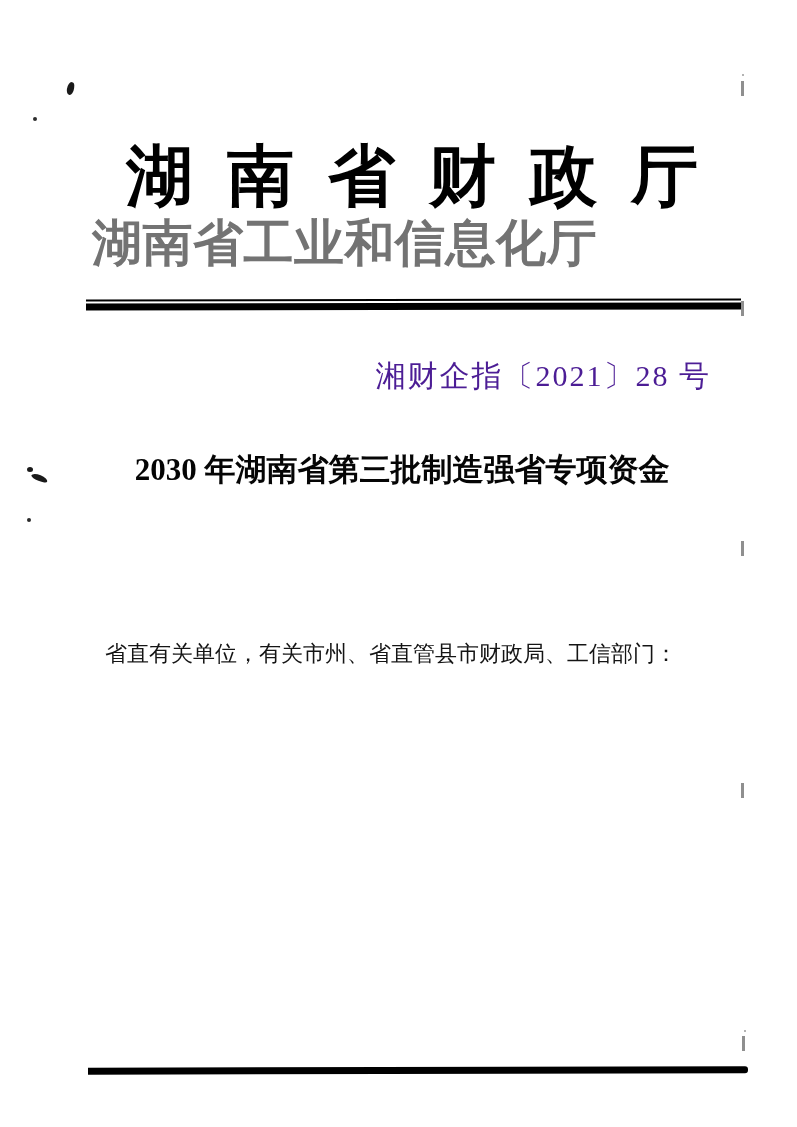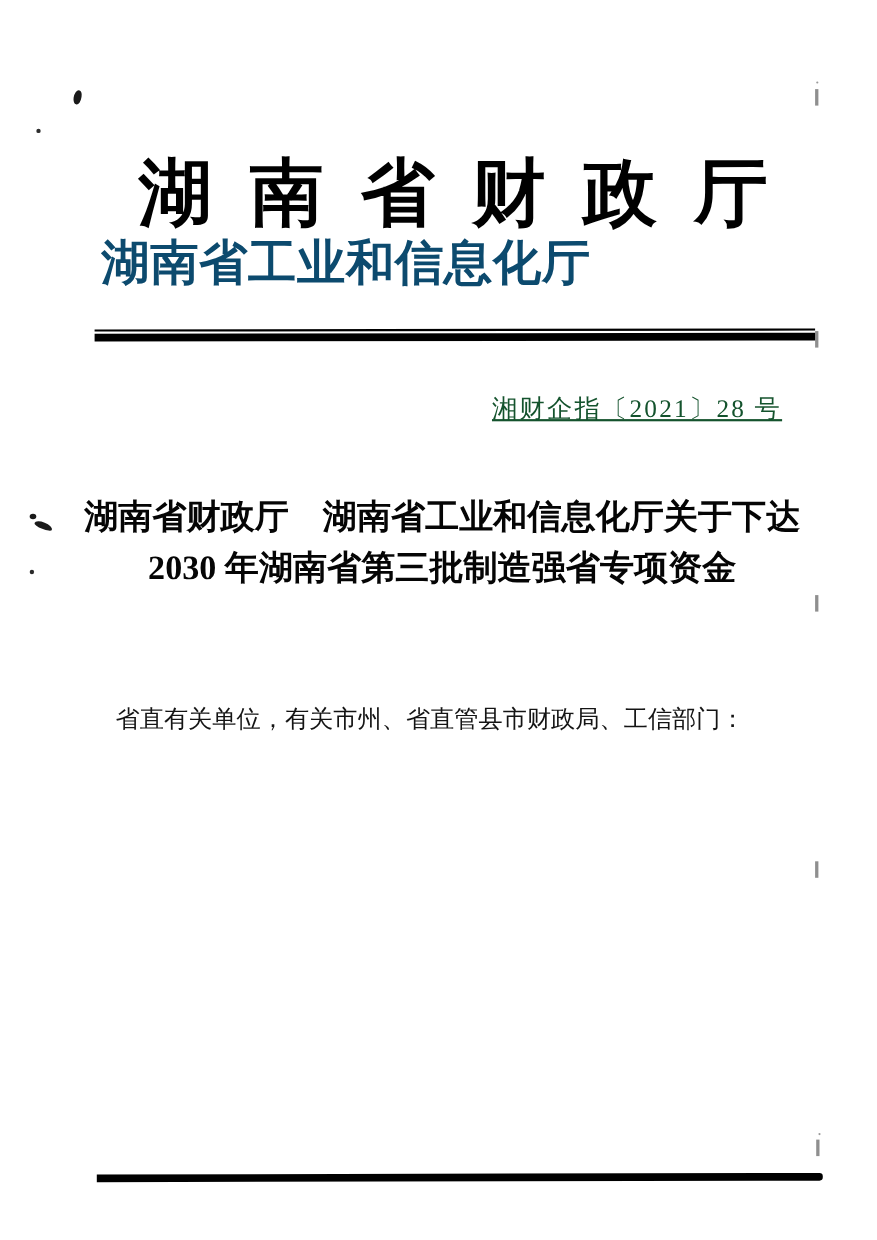--- a/index.html
+++ b/index.html
@@ -27,48 +27,47 @@
     font-weight: 900;
     letter-spacing: 34px;
     white-space: nowrap;
     line-height: 1.1;
     color: #000;
   }
   .agency-line-2 {
     position: absolute;
     left: 92px;
     top: 172px;
-    font-size: 44px;
+    font-size: 50px;
     font-weight: 900;
     letter-spacing: 0.5px;
     white-space: nowrap;
     line-height: 1.1;
-    color: #0c4a6e;
+    color: #737373;
   }
   .header-rule {
     position: absolute;
     left: 86px;
     top: 255px;
     width: 655px;
     height: 2px;
     border-top: 2px solid #000;
     border-bottom: 7px solid #000;
     transform: rotate(-0.08deg);
   }
 
   
   .doc-number {
     position: absolute;
     right: 86px;
     top: 312px;
-    font-size: 23px;
+    font-size: 30px;
     letter-spacing: 2px;
-    color: #14532d;
+    color: #4c1d95;
     white-space: nowrap;
-    text-decoration: underline;
   }
 
   
   .doc-title {
     position: absolute;
     left: 76px;
     top: 403px;
     width: 652px;
     text-align: center;
     font-size: 31px;
@@ -165,21 +164,20 @@
   <div class="edge-dot dot2"></div>
   <div class="edge-dash d5"></div>
 
   <div class="agency-line-1">湖南省财政厅</div>
   <div class="agency-line-2">湖南省工业和信息化厅</div>
   <div class="header-rule"></div>
 
   <div class="doc-number">湘财企指〔2021〕28 号</div>
 
   <div class="doc-title">
-    <div class="t-line">湖南省财政厅　湖南省工业和信息化厅关于下达</div>
     <div class="t-line">2030 年湖南省第三批制造强省专项资金</div>
   </div>
 
   <div class="body-text">
     <p>省直有关单位，有关市州、省直管县市财政局、工信部门：</p>
   </div>
 
   <div class="bottom-rule"></div>
 
 </div>

